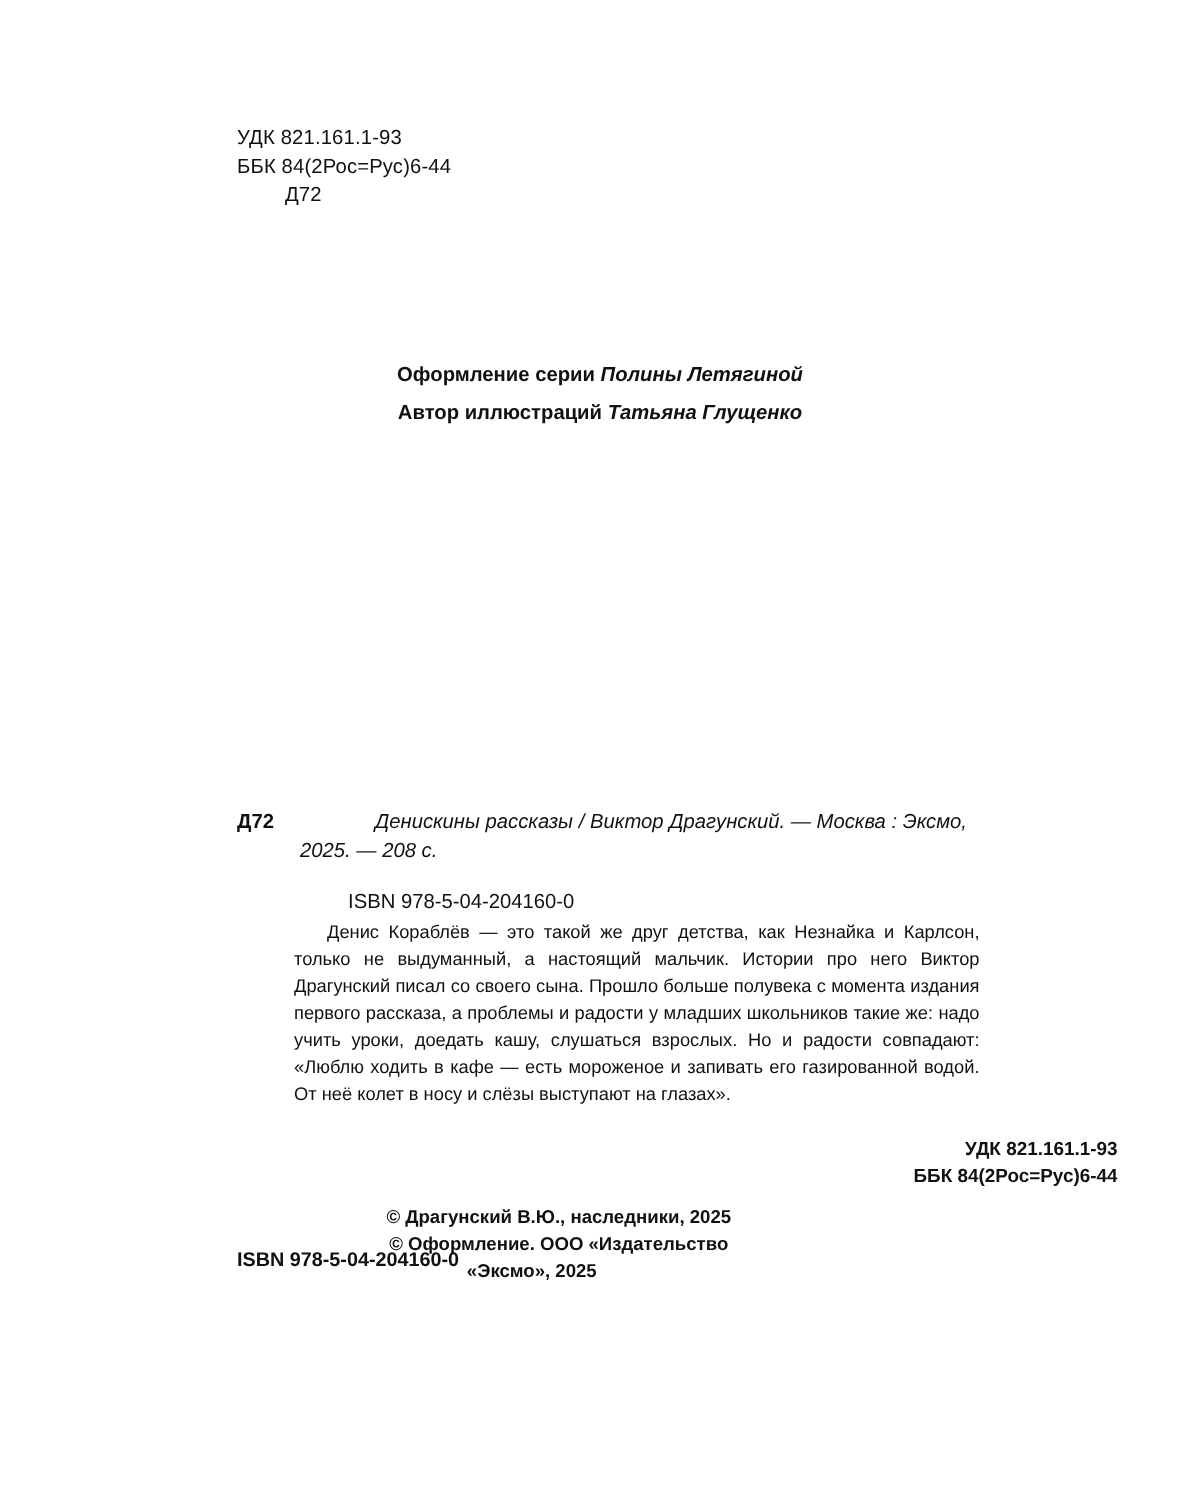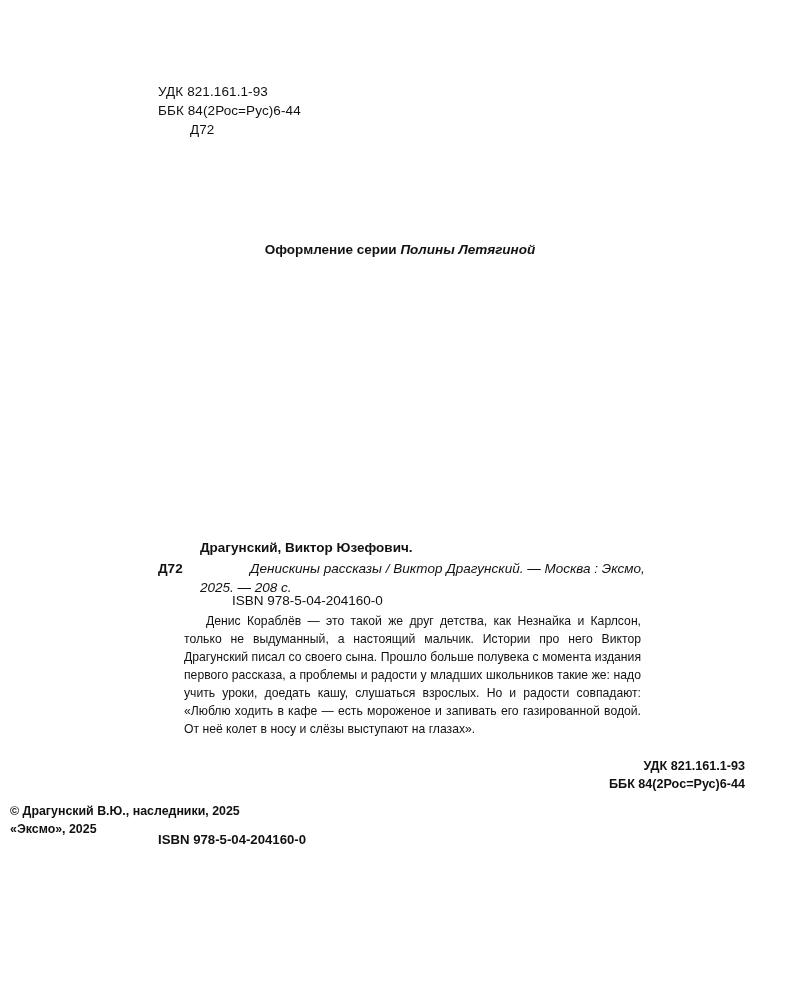--- a/index.html
+++ b/index.html
@@ -83,21 +83,21 @@
     position: absolute;
     left: 232px;
     top: 593px;
     font-size: 13.5px;
     font-weight: normal;
   }
 
   
   .annotation {
     position: absolute;
-    left: 184px;
+    left: 196px;
     top: 613px;
     width: 457px;
     font-size: 12.2px;
     line-height: 1.47;
     text-align: justify;
   }
   .annotation p {
     margin: 0;
     text-indent: 22px;
   }
@@ -110,24 +110,24 @@
     width: 745px;
     text-align: right;
     font-size: 12.6px;
     font-weight: bold;
     line-height: 1.42;
   }
 
   
   .copyright {
     position: absolute;
-    left: 10px;
+    left: 0;
     top: 803px;
     width: 745px;
-    text-align: left;
+    text-align: center;
     font-size: 12.4px;
     font-weight: bold;
     line-height: 1.45;
   }
   .copyright .c2 { display: block; }
   .copyright .c3 { display: block; padding-right: 36px; }
 
   
   .isbn-bottom {
     position: absolute;
@@ -145,41 +145,44 @@
   <div class="udk-block">
     <div class="line">УДК 821.161.1-93</div>
     <div class="line">ББК 84(2Рос=Рус)6-44</div>
     <div class="line indent">Д72</div>
   </div>
 
   <div class="credits">
     <div class="row">
       <b>Оформление серии </b><i>Полины Летягиной</i>
     </div>
+    <div class="row">
+      <b>Автор иллюстраций </b><i>Татьяна Глущенко</i>
+    </div>
   </div>
 
   <div class="record">
-    <div class="author">Драгунский, Виктор Юзефович.</div>
     <div class="body">
       <span class="sigla">Д72</span>
       <span class="desc">Денискины рассказы / Виктор Драгунский. — Москва : Эксмо, 2025. — 208 с.</span>
     </div>
   </div>
 
   <div class="isbn-top">ISBN 978-5-04-204160-0</div>
 
   <div class="annotation">
     <p>Денис Кораблёв — это такой же друг детства, как Незнайка и Карлсон, только не выдуманный, а настоящий мальчик. Истории про него Виктор Драгунский писал со своего сына. Прошло больше полувека с момента издания первого рассказа, а проблемы и радости у младших школьников такие же: надо учить уроки, доедать кашу, слушаться взрослых. Но и радости совпадают: «Люблю ходить в кафе — есть мороженое и запивать его газированной водой. От неё колет в носу и слёзы выступают на глазах».</p>
   </div>
 
   <div class="udk-bottom">
     <div>УДК 821.161.1-93</div>
     <div>ББК 84(2Рос=Рус)6-44</div>
   </div>
 
   <div class="copyright">
     <div>© Драгунский В.Ю., наследники, 2025</div>
+    <span class="c2">© Оформление. ООО «Издательство</span>
     <span class="c3">«Эксмо», 2025</span>
   </div>
 
   <div class="isbn-bottom">ISBN 978-5-04-204160-0</div>
 
 </div>
 
 </body></html>

